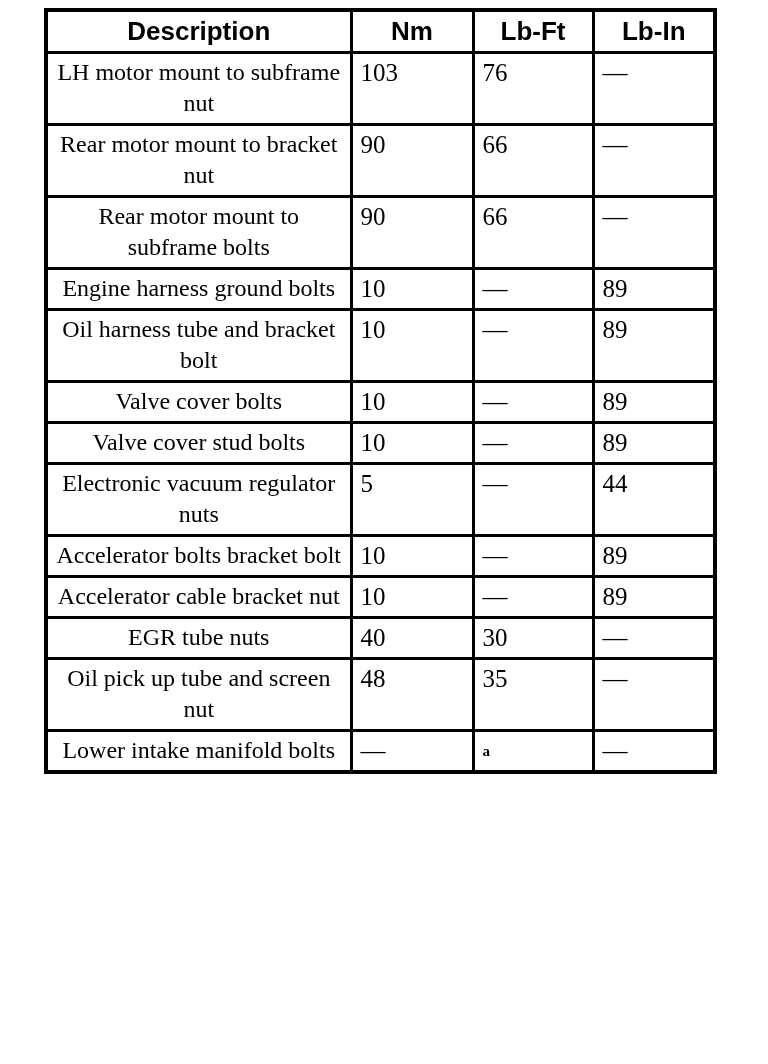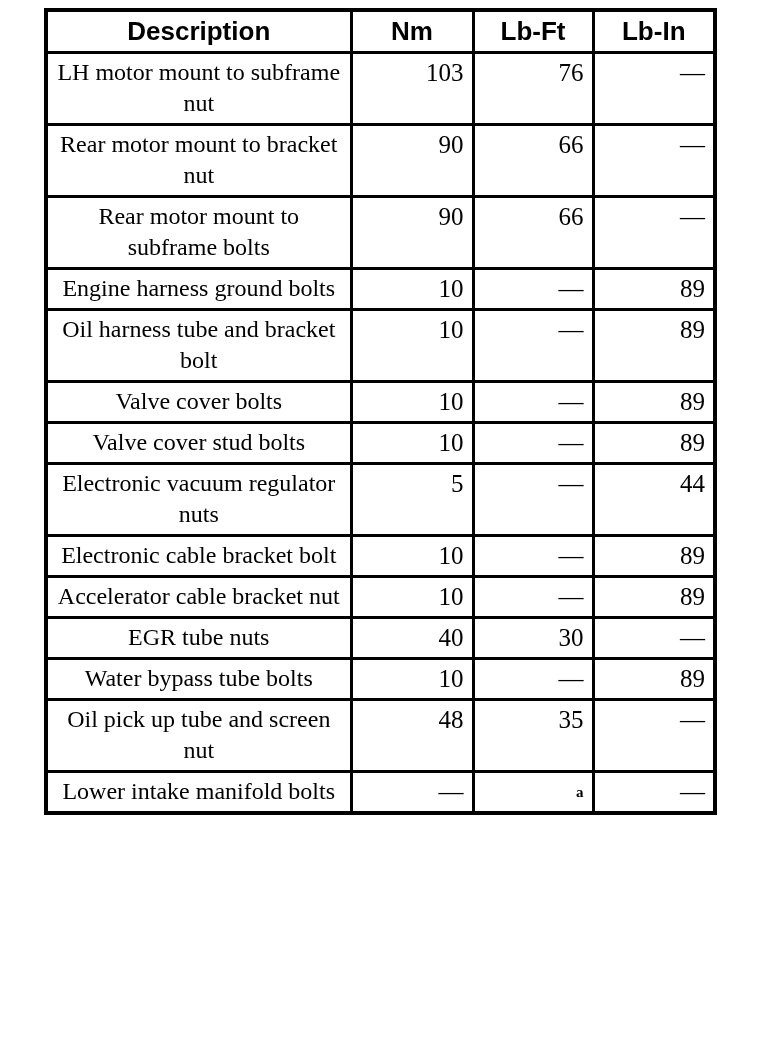--- a/index.html
+++ b/index.html
@@ -51,21 +51,21 @@
   td.cell {
     font-size: 24px;
     line-height: 31px;
     padding: 3px 8px 4px 8px;
     vertical-align: top;
   }
   td.desc {
     text-align: center;
   }
   td.num {
-    text-align: right;
+    text-align: left;
     font-size: 25px;
     margin-top: 20px;
   }
   .footnote-marker {
     font-size: 15px;
     font-weight: bold;
     vertical-align: top;
     position: relative;
     top: 1px;
   }
@@ -132,42 +132,36 @@
           <td class="cell num">—</td>
           <td class="cell num">89</td>
         </tr>
         <tr>
           <td class="cell desc">Electronic vacuum regulator nuts</td>
           <td class="cell num">5</td>
           <td class="cell num">—</td>
           <td class="cell num">44</td>
         </tr>
         <tr>
-          <td class="cell desc">Electronic cable bracket bolt</td>
+          <td class="cell desc">Accelerator bolts bracket bolt</td>
           <td class="cell num">10</td>
           <td class="cell num">—</td>
           <td class="cell num">89</td>
         </tr>
         <tr>
           <td class="cell desc">Accelerator cable bracket nut</td>
           <td class="cell num">10</td>
           <td class="cell num">—</td>
           <td class="cell num">89</td>
         </tr>
         <tr>
           <td class="cell desc">EGR tube nuts</td>
           <td class="cell num">40</td>
           <td class="cell num">30</td>
           <td class="cell num">—</td>
-        </tr>
-        <tr>
-          <td class="cell desc">Water bypass tube bolts</td>
-          <td class="cell num">10</td>
-          <td class="cell num">—</td>
-          <td class="cell num">89</td>
         </tr>
         <tr>
           <td class="cell desc">Oil pick up tube and screen nut</td>
           <td class="cell num">48</td>
           <td class="cell num">35</td>
           <td class="cell num">—</td>
         </tr>
         <tr>
           <td class="cell desc">Lower intake manifold bolts</td>
           <td class="cell num">—</td>

